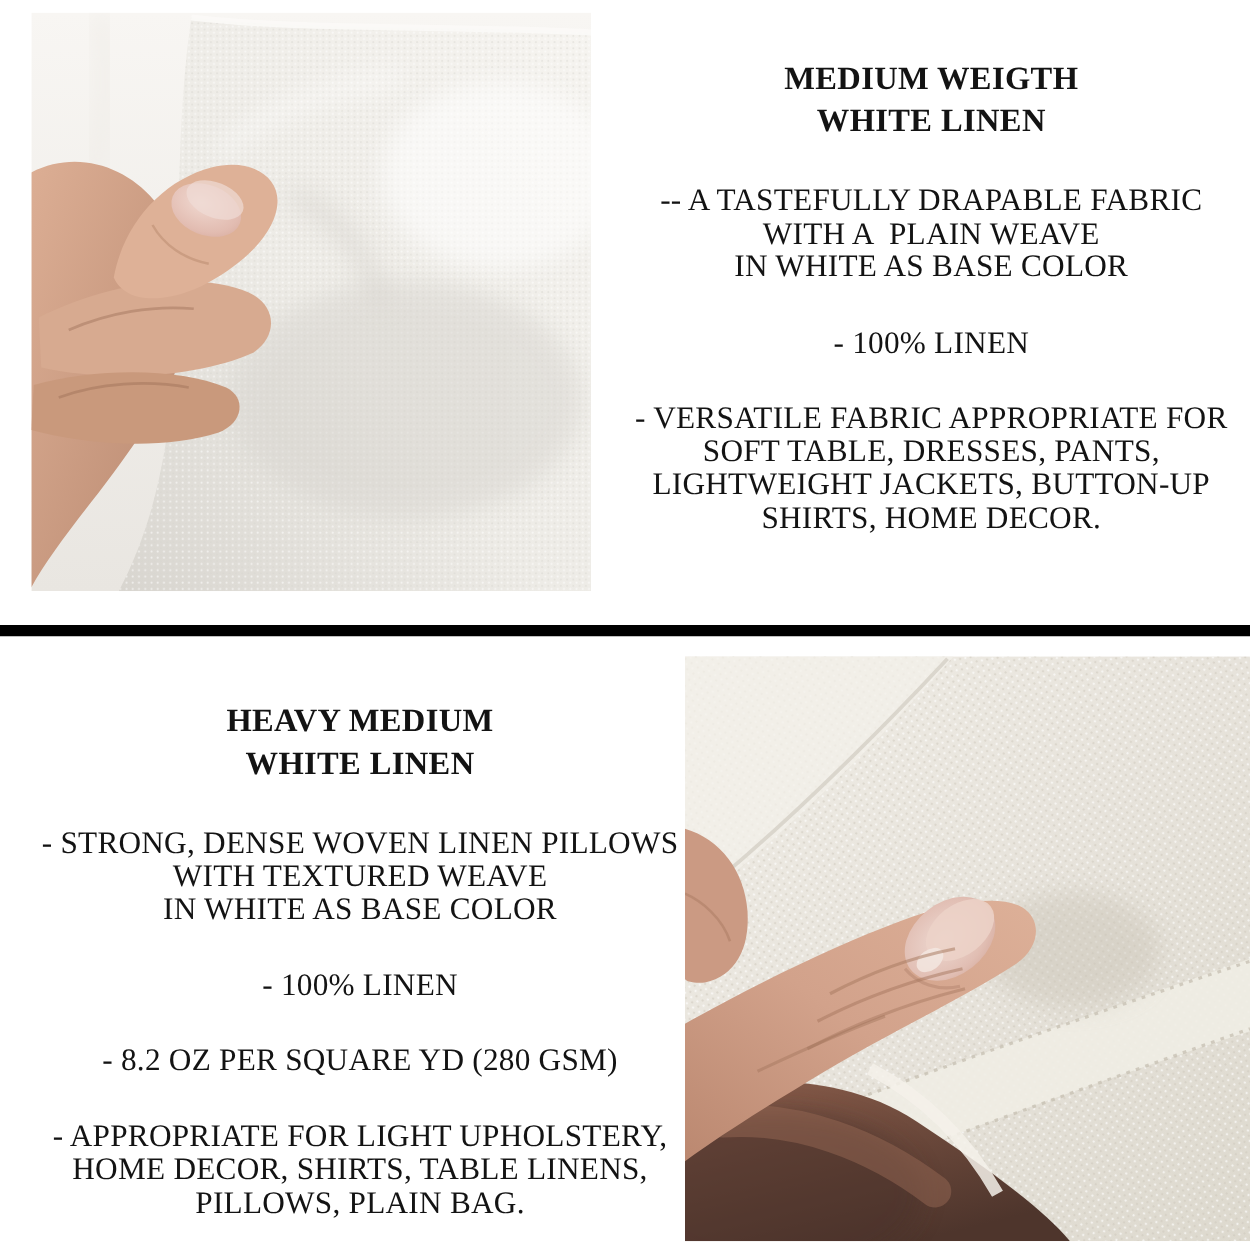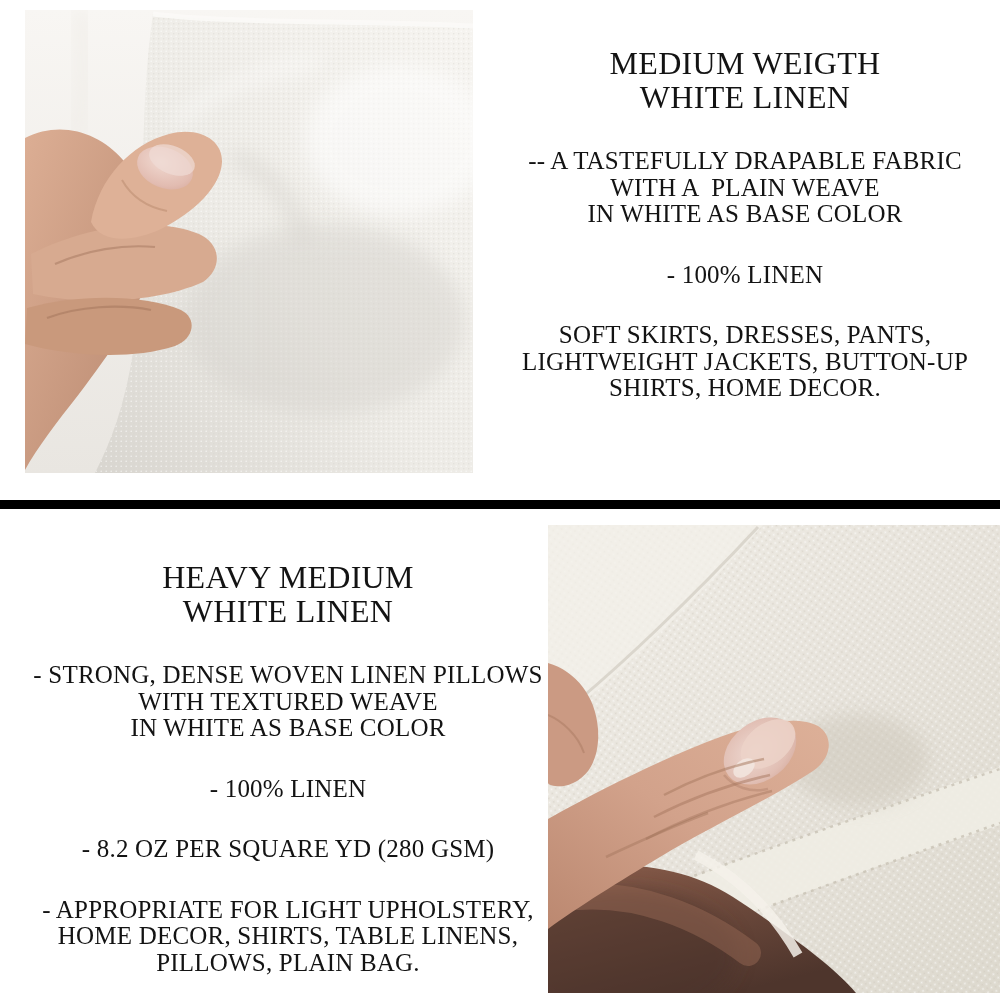--- a/index.html
+++ b/index.html
@@ -8,21 +8,21 @@
     overflow:hidden;font-family:"Liberation Serif",serif;color:#131313;
   }
   .photo{position:absolute;overflow:hidden;}
   .photo svg{display:block;width:100%;height:100%;}
   .photo-top{left:25px;top:10px;width:448px;height:463px;}
   .photo-bottom{left:548px;top:525px;width:452px;height:468px;}
   .divider{position:absolute;left:0;top:500px;width:1000px;height:9px;background:#000000;}
   .textcol{position:absolute;text-align:center;}
   .textcol-top{left:490px;top:46px;width:510px;}
   .textcol-bottom{left:8px;top:560px;width:560px;}
-  .title{font-size:32px;font-weight:400;line-height:34px;margin:0 0 34px;letter-spacing:0.3px;}
+  .title{font-size:26px;font-weight:700;line-height:34px;margin:0 0 34px;letter-spacing:0.3px;}
   .para{font-size:25px;font-weight:400;line-height:26.5px;margin:0 0 34px;letter-spacing:0.2px;}
   .para:last-child{margin-bottom:0;}
   .line{display:block;white-space:pre-wrap;}
 </style>
 </head>
 <body>
 
 <div class="canvas">
 
   <figure class="photo photo-top" style="margin:0;">
@@ -87,21 +87,22 @@
     </h2>
     <p class="para">
       <span class="line">-- A TASTEFULLY DRAPABLE FABRIC</span>
       <span class="line">WITH A  PLAIN WEAVE</span>
       <span class="line">IN WHITE AS BASE COLOR</span>
     </p>
     <p class="para">
       <span class="line">- 100% LINEN</span>
     </p>
     <p class="para">
-      <span class="line">SOFT SKIRTS, DRESSES, PANTS,</span>
+      <span class="line">- VERSATILE FABRIC APPROPRIATE FOR</span>
+      <span class="line">SOFT TABLE, DRESSES, PANTS,</span>
       <span class="line">LIGHTWEIGHT JACKETS, BUTTON-UP</span>
       <span class="line">SHIRTS, HOME DECOR.</span>
     </p>
   </div>
 
   <div class="divider"></div>
 
   <div class="textcol textcol-bottom">
     <h2 class="title">
       <span class="line">HEAVY MEDIUM</span>

